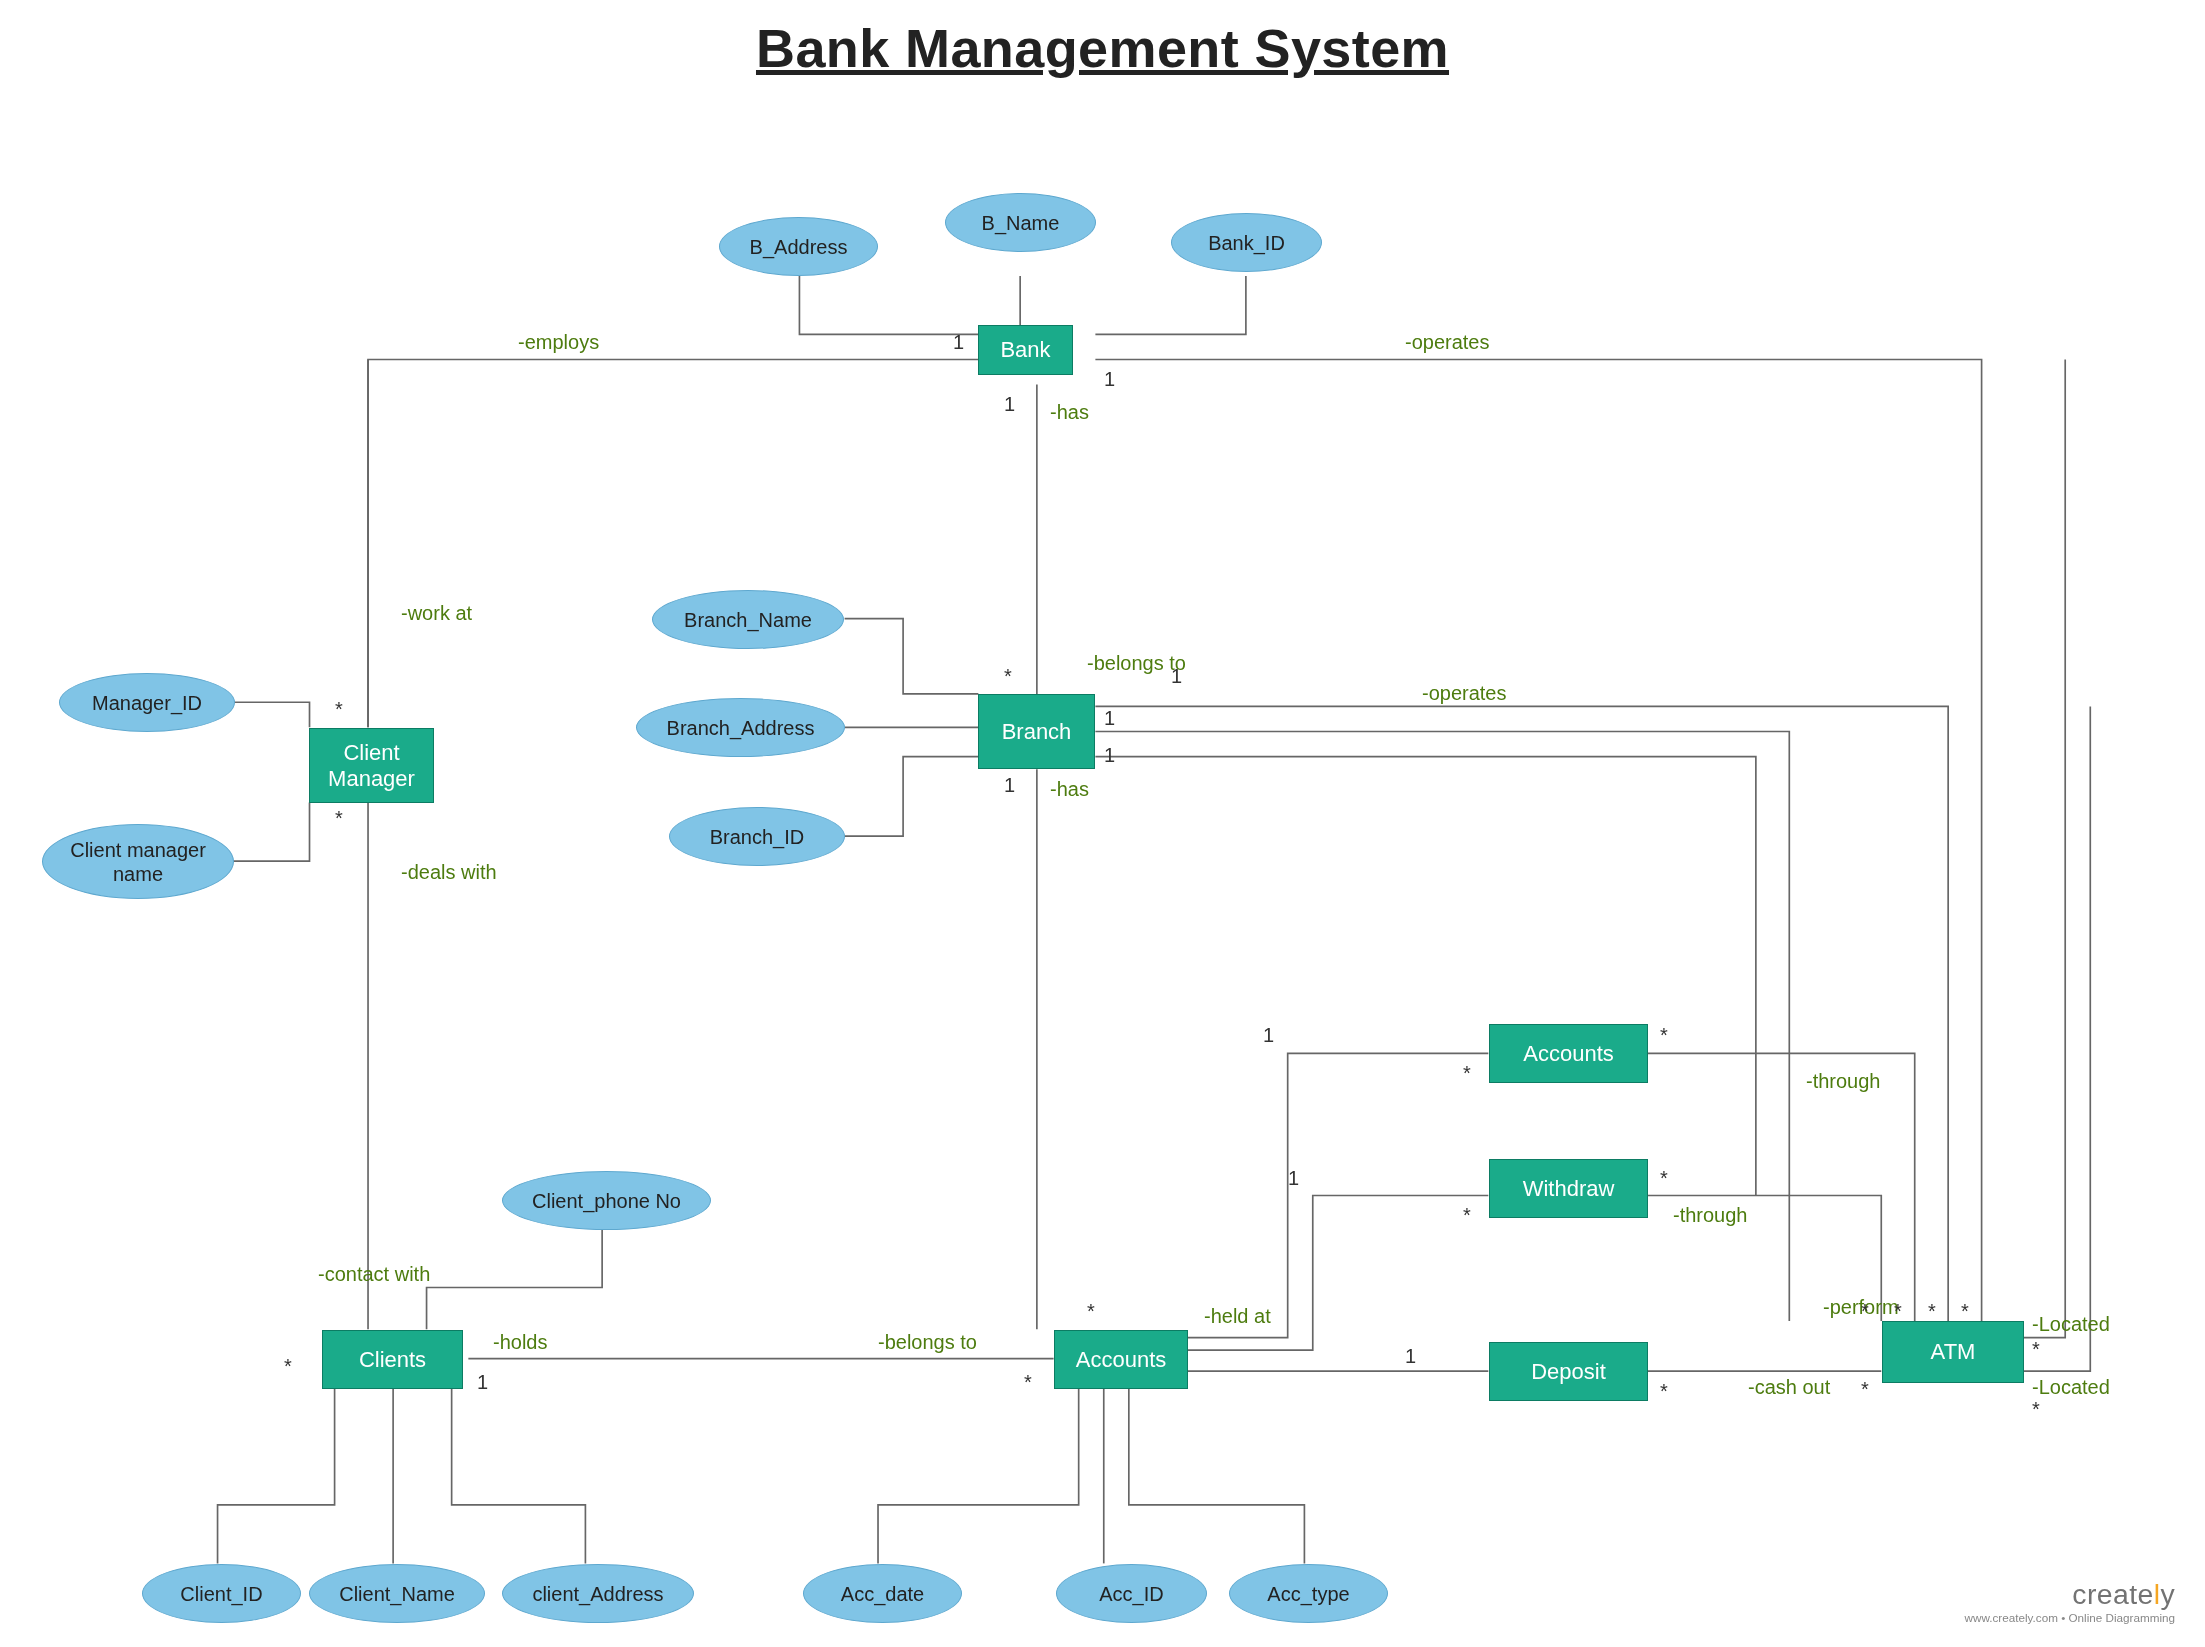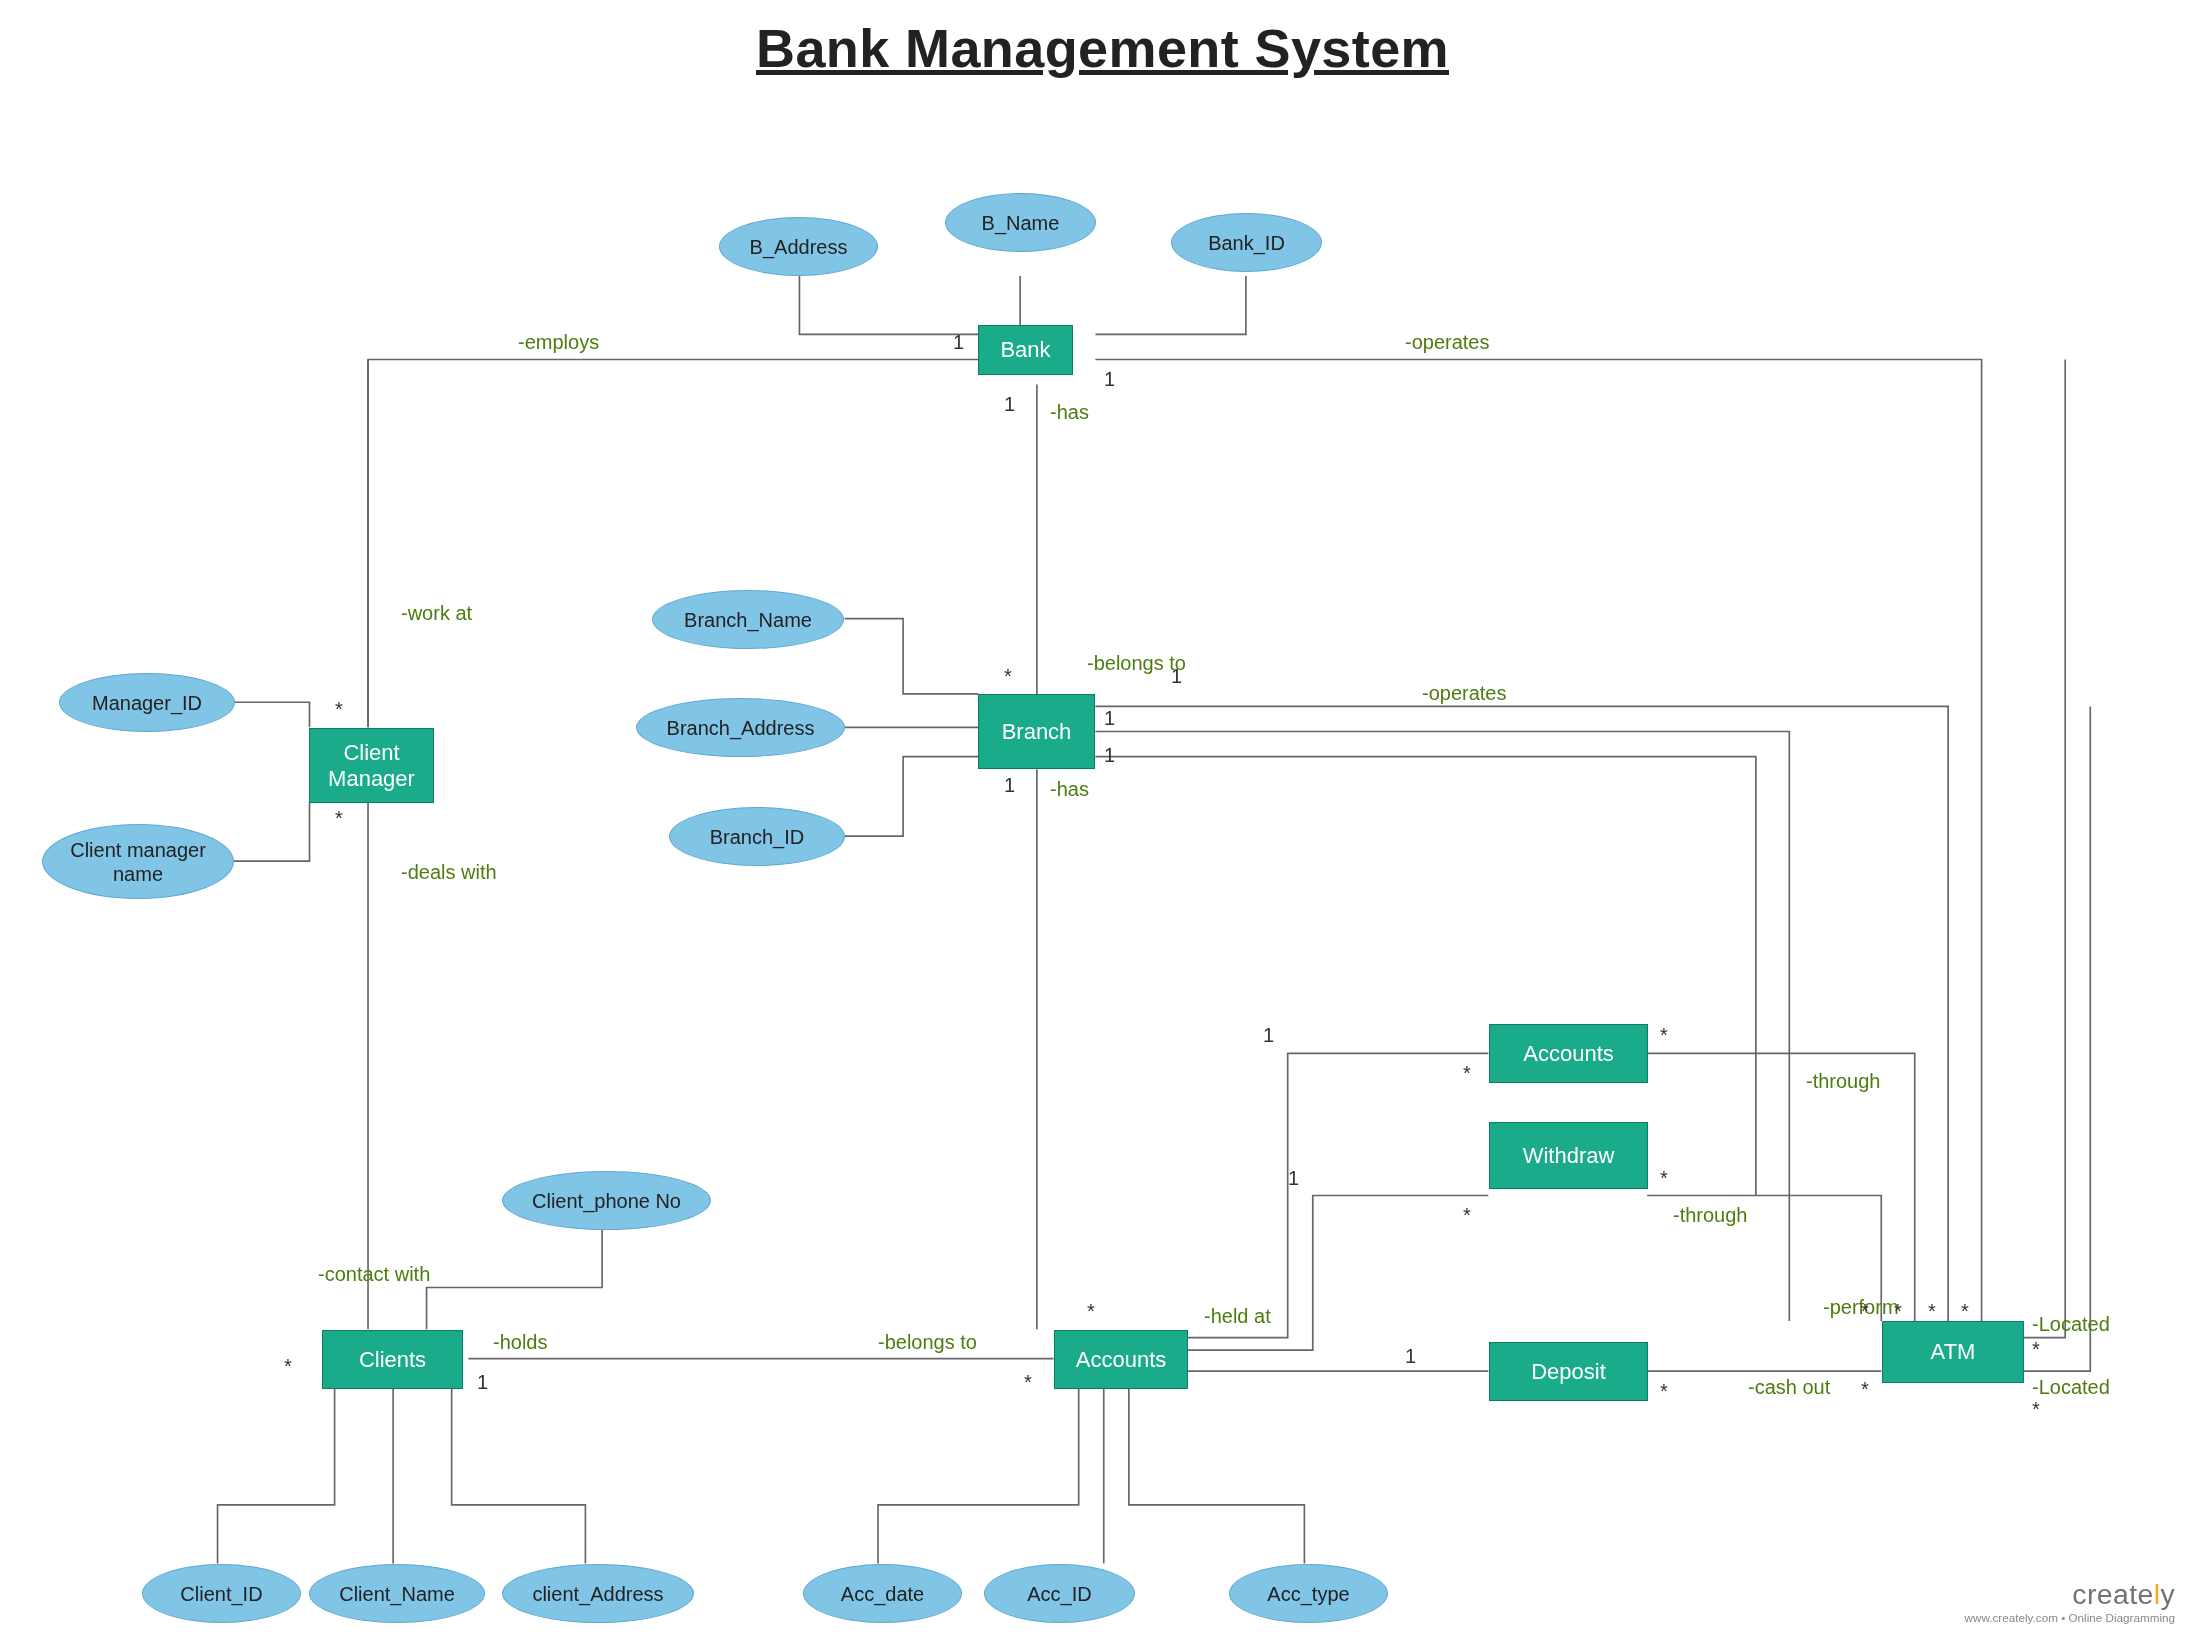--- a/index.html
+++ b/index.html
@@ -93,31 +93,31 @@
   <div class="attr" style="left:59px;top:673px;width:176px;height:59px">Manager_ID</div>
   <div class="attr" style="left:42px;top:824px;width:192px;height:75px;white-space:pre-line">Client manager
 name</div>
 
   <div class="attr" style="left:502px;top:1171px;width:209px;height:59px">Client_phone No</div>
   <div class="attr" style="left:142px;top:1564px;width:159px;height:59px">Client_ID</div>
   <div class="attr" style="left:309px;top:1564px;width:176px;height:59px">Client_Name</div>
   <div class="attr" style="left:502px;top:1564px;width:192px;height:59px">client_Address</div>
 
   <div class="attr" style="left:803px;top:1564px;width:159px;height:59px">Acc_date</div>
-  <div class="attr" style="left:984px;top:1564px;width:151px;height:59px">Acc_ID</div>
+  <div class="attr" style="left:1056px;top:1564px;width:151px;height:59px">Acc_ID</div>
   <div class="attr" style="left:1229px;top:1564px;width:159px;height:59px">Acc_type</div>
 
   <div class="ent" style="left:978px;top:325px;width:95px;height:50px">Bank</div>
   <div class="ent" style="left:978px;top:694px;width:117px;height:75px">Branch</div>
   <div class="ent" style="left:309px;top:728px;width:125px;height:75px;white-space:pre-line">Client
 Manager</div>
   <div class="ent" style="left:322px;top:1330px;width:141px;height:59px">Clients</div>
   <div class="ent" style="left:1054px;top:1330px;width:134px;height:59px">Accounts</div>
   <div class="ent" style="left:1489px;top:1024px;width:159px;height:59px">Accounts</div>
-  <div class="ent" style="left:1489px;top:1122px;width:159px;height:67px">Withdraw</div>
+  <div class="ent" style="left:1489px;top:1159px;width:159px;height:59px">Withdraw</div>
   <div class="ent" style="left:1489px;top:1342px;width:159px;height:59px">Deposit</div>
   <div class="ent" style="left:1882px;top:1321px;width:142px;height:62px">ATM</div>
 
   <div class="lbl" style="left:518px;top:331px">-employs</div>
   <div class="lbl" style="left:1405px;top:331px">-operates</div>
   <div class="lbl" style="left:1050px;top:401px">-has</div>
   <div class="lbl" style="left:401px;top:602px">-work at</div>
   <div class="lbl" style="left:1087px;top:652px">-belongs to</div>
   <div class="lbl" style="left:1422px;top:682px">-operates</div>
   <div class="lbl" style="left:1050px;top:778px">-has</div>

